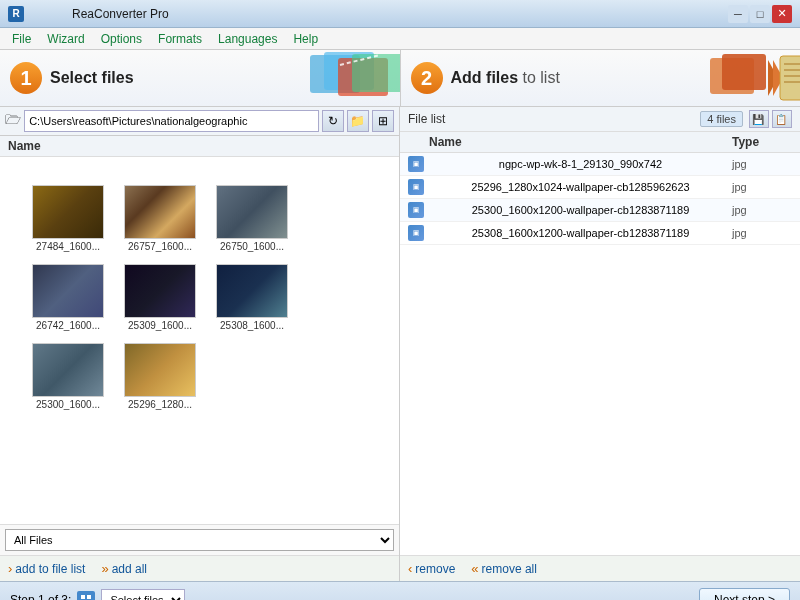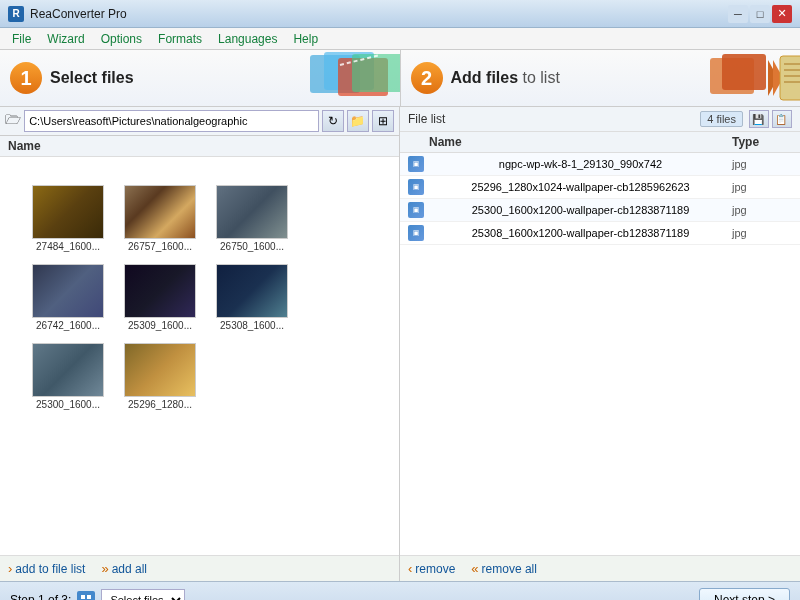--- a/index.html
+++ b/index.html
@@ -25,20 +25,21 @@
       margin-right: 6px;
       background: #2266aa;
       border-radius: 2px;
       display: flex; align-items: center; justify-content: center;
       color: white; font-size: 10px; font-weight: bold;
     }
     .title-bar-text {
       flex: 1;
       font-size: 12px;
       color: #1a1a1a;
+      margin-left: 42px;
     }
     .title-bar-buttons {
       display: flex;
       gap: 2px;
     }
     .tb-btn {
       width: 20px; height: 18px;
       display: flex; align-items: center; justify-content: center;
       font-size: 11px;
       cursor: pointer;
@@ -473,20 +474,25 @@
         <span class="thumb-label">25300_1600...</span>
       </div>
 
       <div class="file-thumb">
         <div class="thumb-img t8"></div>
         <span class="thumb-label">25296_1280...</span>
       </div>
 
     </div>
 
+    <div class="filter-bar">
+      <select class="filter-select">
+        <option>All Files</option>
+      </select>
+    </div>
 
     <div class="action-bar">
       <span class="action-link">
         <span class="arrow-icon">›</span>
         <span>add to file list</span>
       </span>
       <span class="action-link">
         <span class="arrow-icon">»</span>
         <span>add all</span>
       </span>

